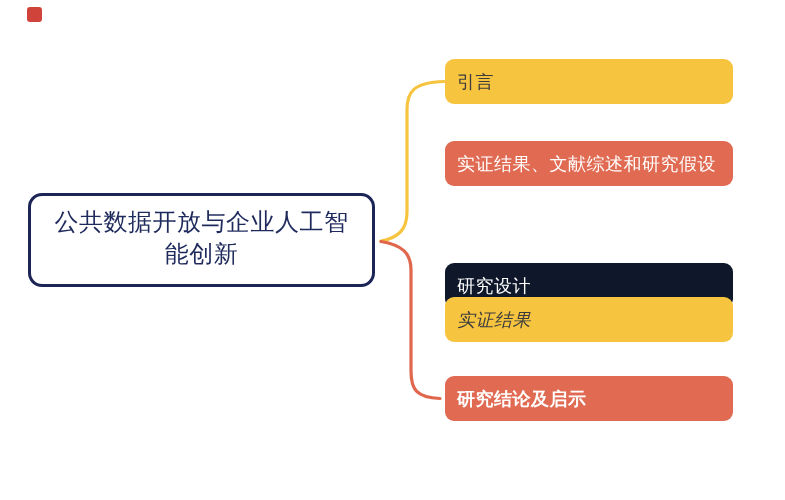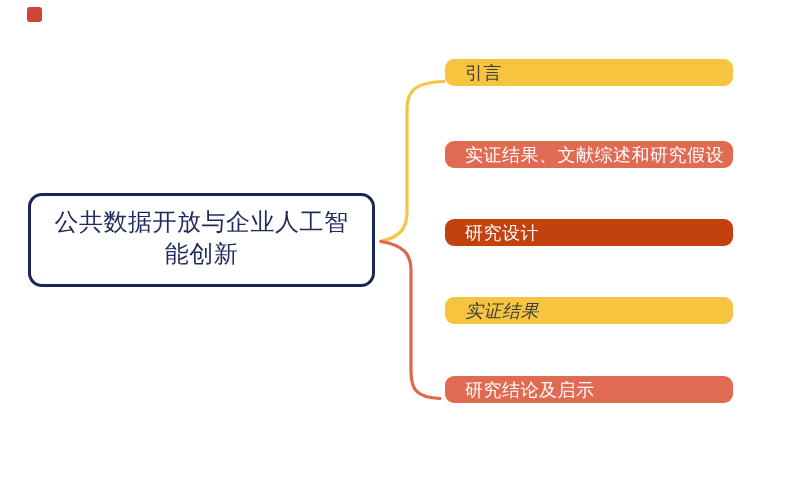--- a/index.html
+++ b/index.html
@@ -49,53 +49,53 @@
     left: 0;
     top: 0;
     width: 785px;
     height: 500px;
     pointer-events: none;
   }
   .branch-node {
     position: absolute;
     left: 445px;
     width: 288px;
-    height: 27px;
+    height: 45px;
     box-sizing: border-box;
     border-radius: 9px;
     display: flex;
     align-items: center;
-    padding-left: 20px;
+    padding-left: 12px;
     font-size: 18px;
     letter-spacing: 0.5px;
     cursor: default;
   }
   .b0 { top: 59px; }
   .b1 { top: 141px; }
   .b2 { top: 219px; }
   .b3 { top: 297px; font-style: italic; }
-  .b4 { top: 376px; }
+  .b4 { top: 376px; font-weight: bold; }
 </style>
 </head>
 <body>
 
 <div class="canvas">
 
   <div class="corner-mark" style="background: rgb(208, 67, 58);"></div>
 
   <div class="central-node" style="color: rgb(31, 42, 92); border-color: rgb(28, 37, 86); background: rgb(255, 255, 255);">公共数据开放与企业人工智能创新</div>
 
   <svg class="connector-svg" viewBox="0 0 785 500" xmlns="http://www.w3.org/2000/svg">
     <path d="M 381 241 C 399 237.5 407 229 407 212 L 407 110 C 407 92 413 82.5 444 81.5" fill="none" stroke-width="3.2" stroke-linecap="round" style="stroke: rgb(247, 196, 64);"></path>
     <path d="M 381 241.5 C 402 245 411 253 411 270 L 411 371 C 411 389 416 397.5 440 398.5" fill="none" stroke-width="3.2" stroke-linecap="round" style="stroke: rgb(224, 102, 76);"></path>
   </svg>
 
   <div class="branch-node b0" style="background: rgb(247, 196, 64); color: rgb(61, 61, 61);">引言</div>
 
   <div class="branch-node b1" style="background: rgb(224, 106, 82); color: rgb(255, 255, 255);">实证结果、文献综述和研究假设</div>
 
-  <div class="branch-node b2" style="background: #c2410c; color: rgb(255, 255, 255);">研究设计</div>
+  <div class="branch-node b2" style="background: #0f172a; color: rgb(255, 255, 255); margin-top: 44px;">研究设计</div>
 
   <div class="branch-node b3" style="background: rgb(247, 196, 64); color: rgb(61, 61, 61);">实证结果</div>
 
   <div class="branch-node b4" style="background: rgb(224, 106, 82); color: rgb(255, 255, 255);">研究结论及启示</div>
 
 </div>
 
 </body></html>

